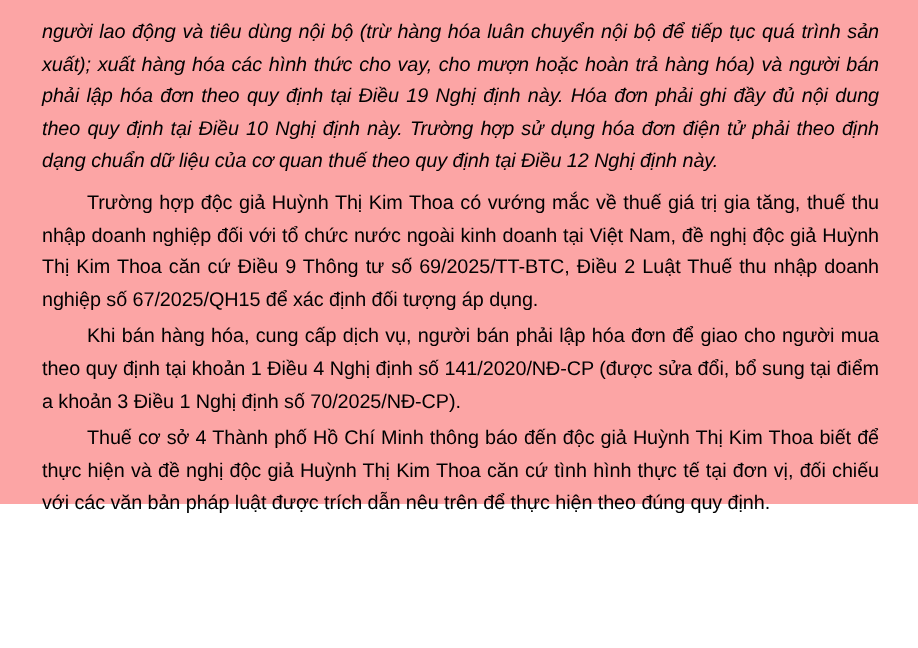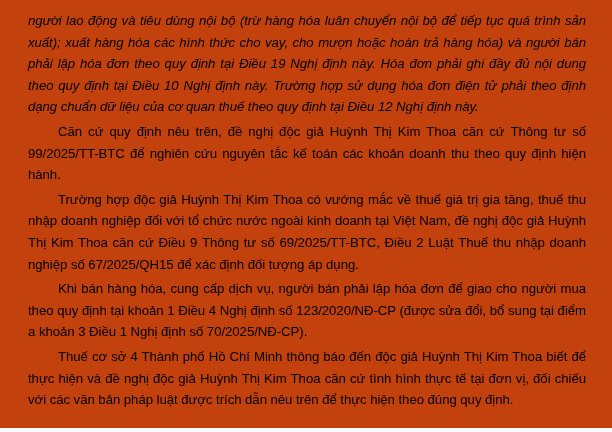--- a/index.html
+++ b/index.html
@@ -9,22 +9,22 @@
   }
   body {
     width: 612px;
     height: 432px;
     overflow: hidden;
     font-family: "Liberation Sans", sans-serif;
   }
   #page {
     position: relative;
     width: 612px;
-    height: 428px;
-    background: #c2410c;
+    height: 336px;
+    background: #fca5a5;
     box-sizing: border-box;
     padding: 10px 26px 0 28px;
   }
   .block {
     margin: 0;
   }
   p {
     margin: 0;
     padding: 0;
     color: #000000;
@@ -49,29 +49,28 @@
 <body>
 
 <div id="page">
 
   <div class="block">
 
     <p class="italic">người lao động và tiêu dùng nội bộ (trừ hàng hóa luân chuyển nội bộ để tiếp tục quá trình sản xuất); xuất hàng hóa các hình thức cho vay, cho mượn hoặc hoàn trả hàng hóa) và người bán phải lập hóa đơn theo quy định tại Điều 19 Nghị định này. Hóa đơn phải ghi đầy đủ nội dung theo quy định tại Điều 10 Nghị định này. Trường hợp sử dụng hóa đơn điện tử phải theo định dạng chuẩn dữ liệu của cơ quan thuế theo quy định tại Điều 12 Nghị định này.</p>
 
     <div class="spacer-sm"></div>
 
-    <p class="indent">Căn cứ quy định nêu trên, đề nghị độc giả Huỳnh Thị Kim Thoa căn cứ Thông tư số 99/2025/TT-BTC để nghiên cứu nguyên tắc kế toán các khoản doanh thu theo quy định hiện hành.</p>
 
     <div class="spacer-sm"></div>
 
     <p class="indent">Trường hợp độc giả Huỳnh Thị Kim Thoa có vướng mắc về thuế giá trị gia tăng, thuế thu nhập doanh nghiệp đối với tổ chức nước ngoài kinh doanh tại Việt Nam, đề nghị độc giả Huỳnh Thị Kim Thoa căn cứ Điều 9 Thông tư số 69/2025/TT-BTC, Điều 2 Luật Thuế thu nhập doanh nghiệp số 67/2025/QH15 để xác định đối tượng áp dụng.</p>
 
     <div class="spacer-sm"></div>
 
-    <p class="indent">Khi bán hàng hóa, cung cấp dịch vụ, người bán phải lập hóa đơn để giao cho người mua theo quy định tại khoản 1 Điều 4 Nghị định số 123/2020/NĐ-CP (được sửa đổi, bổ sung tại điểm a khoản 3 Điều 1 Nghị định số 70/2025/NĐ-CP).</p>
+    <p class="indent">Khi bán hàng hóa, cung cấp dịch vụ, người bán phải lập hóa đơn để giao cho người mua theo quy định tại khoản 1 Điều 4 Nghị định số 141/2020/NĐ-CP (được sửa đổi, bổ sung tại điểm a khoản 3 Điều 1 Nghị định số 70/2025/NĐ-CP).</p>
 
     <div class="spacer-sm"></div>
 
     <p class="indent">Thuế cơ sở 4 Thành phố Hồ Chí Minh thông báo đến độc giả Huỳnh Thị Kim Thoa biết để thực hiện và đề nghị độc giả Huỳnh Thị Kim Thoa căn cứ tình hình thực tế tại đơn vị, đối chiếu với các văn bản pháp luật được trích dẫn nêu trên để thực hiện theo đúng quy định.</p>
 
   </div>
 
 </div>
 
 </body></html>

